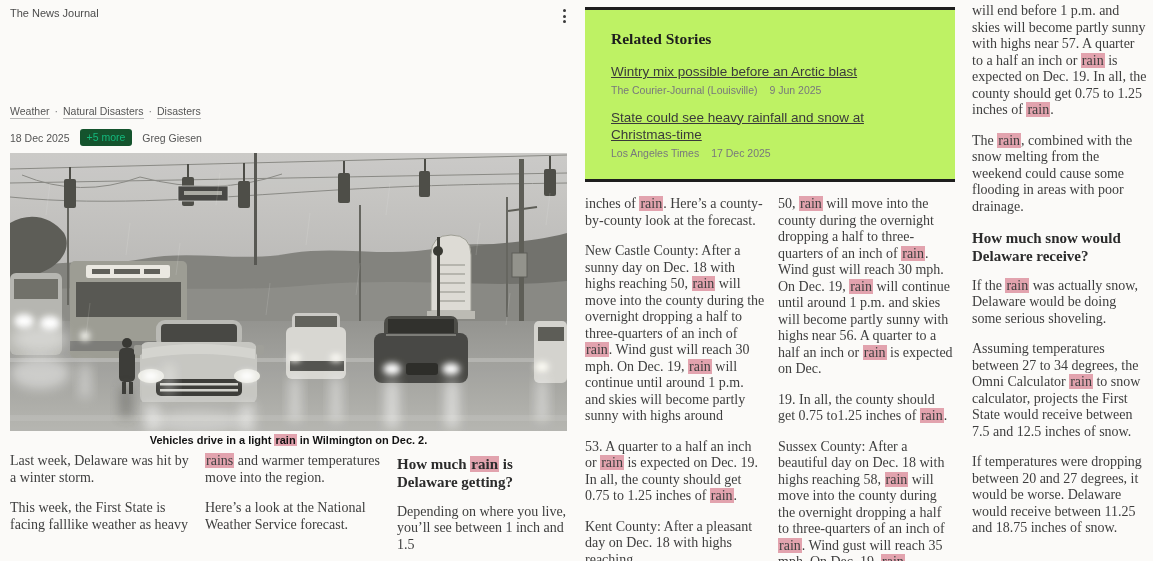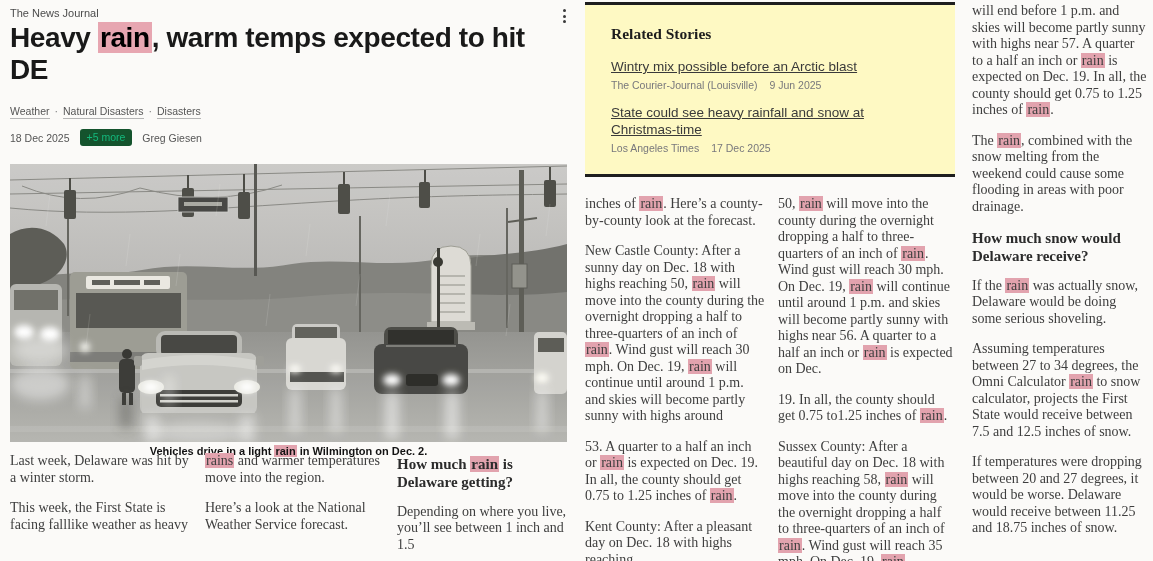--- a/index.html
+++ b/index.html
@@ -16,34 +16,34 @@
   .headline { position:absolute; top:22px; left:0; width:545px;
               font:700 28px/1.16 "Liberation Sans", sans-serif; letter-spacing:-0.4px; color:#191919; }
   .headline mark { background:#e7a6b1; padding:0 2px; }
   .tag-row { position:absolute; top:105px; left:0; font:10.5px "Liberation Sans", sans-serif; color:#555; }
   .tag-row a { color:#555; text-decoration:none; border-bottom:1px solid #b5b5b5; padding-bottom:1px; cursor:pointer; }
   .tag-row .sep { margin:0 5px; color:#777; }
   .meta-row { position:absolute; top:129px; left:0; display:flex; align-items:center; gap:10px;
               font:10.5px "Liberation Sans", sans-serif; color:#555; }
   .badge { color:#14b87c; background:#14532d; padding:2px 7px 3px; border-radius:3px; cursor:pointer; }
 
-  figure.photo { position:absolute; top:164px; left:0; width:518px; height:296px; }
+  figure.photo { position:absolute; top:153px; left:0; width:518px; height:296px; }
   figure.photo svg { display:block; width:557px; height:278px; background:#bdbcba; }
   figcaption { position:absolute; top:281px; left:0; width:557px; text-align:center;
                font:700 11px "Liberation Sans", sans-serif; color:#121212; }
   figcaption mark, .body-p mark, .sub-h mark { background:#e2a3ae; padding:0 1px; color:inherit; }
 
   .cols3 { position:absolute; top:453px; left:0; width:557px; display:grid;
            grid-template-columns:180px 177px 178px; column-gap:15px; }
   .body-p { font-size:14px; line-height:16.5px; color:#3e3e3e; margin:0 0 14px; }
   .sub-h { font:700 15px/1.22 "Liberation Serif", serif; color:#2b2b2b; margin:2px 0 12px; }
 
   
   .mid-sec { position:absolute; left:585px; top:0; width:370px; height:561px; }
-  .related { margin-top:2px; height:175px; background:#fef9c3;
+  .related { margin-top:7px; height:175px; background:#bef264;
              border-top:3px solid #1e1e1e; border-bottom:3px solid #1e1e1e; padding:20px 26px 0; }
   .related h3 { font:700 15.5px "Liberation Serif", serif; color:#1d1d1d; margin-bottom:15px; }
   .story { margin-bottom:13px; cursor:pointer; }
   .story-title { font:13.5px/1.3 "Liberation Sans", sans-serif; color:#3a3a3a; margin-bottom:3px;text-decoration:underline; }
   .story-meta { font:10.5px "Liberation Sans", sans-serif; color:#78787c; }
   .story-meta .s-date { margin-left:12px; }
   .cols2 { position:absolute; top:196px; left:0; width:370px; display:grid;
            grid-template-columns:180px 177px; column-gap:13px; }
 
   
@@ -56,21 +56,20 @@
 
   <section class="left-sec">
     <div class="pub-name">The News Journal</div>
 
     <button class="kebab" title="">
       <i></i>
       <i></i>
       <i></i>
     </button>
 
-    <h1 class="headline">Heavy <mark>rain</mark>, warm temps expected to hit DE</h1>
 
     <nav class="tag-row">
       <a>Weather</a><span class="sep">·</span><a>Natural Disasters</a><span class="sep">·</span><a>Disasters</a>
     </nav>
 
     <div class="meta-row">
       <span>18 Dec 2025</span>
       <span class="badge">+5 more</span>
       <span>Greg Giesen</span>
     </div>

